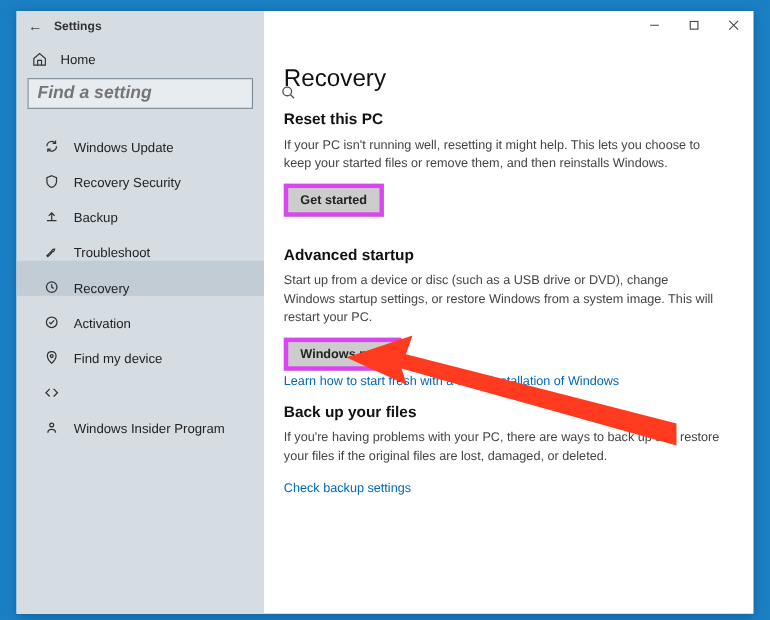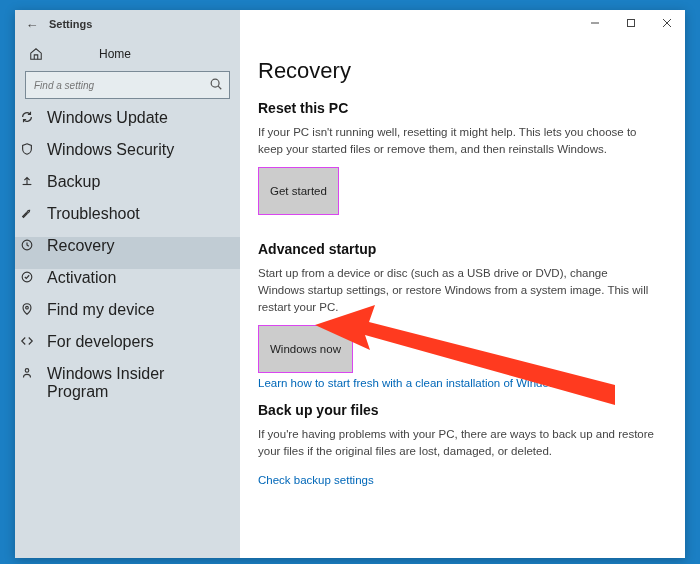--- a/index.html
+++ b/index.html
@@ -57,21 +57,20 @@
     color: #333;
     font-weight: bold;
   }
   .home-row {
     display: flex;
     align-items: center;
     padding: 8px 12px 6px 12px;
     font-size: 12px;
     color: #222;
     margin-top: 6px;
-    gap: 44px;
   }
   .home-row .icon {
     width: 18px;
     display: inline-flex;
     justify-content: center;
     margin-right: 10px;
     color: #333;
   }
   .search-wrap {
     padding: 4px 10px 8px 10px;
@@ -82,45 +81,46 @@
     border: 1px solid #7a8a96;
     background: #e6ecef;
     height: 26px;
     padding: 0 6px;
   }
   .search-box input {
     flex: 1;
     border: none;
     outline: none;
     background: transparent;
-    font-size: 10px;
+    font-size: 16px;
     font-style: italic;
     color: #555;
+    font-weight: bold;
   }
   .search-box .search-icon {
     color: #555;
     font-size: 12px;
   }
   .section-label {
     padding: 4px 14px 6px 14px;
     font-size: 11.5px;
     font-weight: 600;
     color: #222;
   }
   .nav {
     display: flex;
     flex-direction: column;
     margin-top: 2px;
   }
   .nav-item {
     display: flex;
-    align-items: flex-start;
+    align-items: flex-end;
     height: 32px;
-    padding: 0 10px 0 4px;
-    font-size: 16px;
+    padding: 0 10px 0 24px;
+    font-size: 12px;
     color: #222;
     cursor: default;
   }
   .nav-item.selected {
     background: #c1ccd4;
   }
   .nav-item .icon {
     width: 16px;
     height: 16px;
     display: inline-flex;
@@ -172,25 +172,26 @@
   p.desc {
     font-size: 11.5px;
     color: #444;
     margin: 0 0 10px 0;
     line-height: 1.45;
     max-width: 420px;
   }
   .btn {
     display: inline-block;
     background: #ccc;
-    border: 1px solid #d946ef;
+    border: 4px solid #d946ef;
     color: #222;
     font-size: 11.5px;
-    padding: 17px 11px;
+    padding: 5px 11px;
     cursor: default;
+    font-weight: bold;
   }
   a.link {
     color: #0067b8;
     font-size: 11.5px;
     text-decoration: none;
     display: inline-block;
   }
 
   
   .arrow-annot {
@@ -251,21 +252,21 @@
           </span>
           <span class="label">Windows Update</span>
         </div>
 
         <div class="nav-item">
           <span class="icon">
             <svg class="ic" viewBox="0 0 16 16" fill="none" stroke="currentColor" stroke-width="1.3">
               <path d="M8 2 L13 4 V8 C13 11 10.5 13.5 8 14 C5.5 13.5 3 11 3 8 V4 Z"></path>
             </svg>
           </span>
-          <span class="label">Windows Security</span>
+          <span class="label">Recovery Security</span>
         </div>
 
         <div class="nav-item">
           <span class="icon">
             <svg class="ic" viewBox="0 0 16 16" fill="none" stroke="currentColor" stroke-width="1.3">
               <path d="M8 12 V4 M5 7 L8 4 L11 7"></path>
                 <path d="M3 12 H13"></path>
             </svg>
           </span>
           <span class="label">Backup</span>
@@ -310,21 +311,20 @@
           <span class="label">Find my device</span>
         </div>
 
         <div class="nav-item">
           <span class="icon">
             <svg class="ic" viewBox="0 0 16 16" fill="none" stroke="currentColor" stroke-width="1.3">
               <polyline points="6,4 2,8 6,12"></polyline>
                 <polyline points="10,4 14,8 10,12"></polyline>
             </svg>
           </span>
-          <span class="label">For developers</span>
         </div>
 
         <div class="nav-item">
           <span class="icon">
             <svg class="ic" viewBox="0 0 16 16" fill="none" stroke="currentColor" stroke-width="1.3">
               <circle cx="8" cy="5" r="2"></circle>
                 <path d="M4 13c0-2 1.8-3.5 4-3.5s4 1.5 4 3.5"></path>
             </svg>
           </span>
           <span class="label">Windows Insider Program</span>

